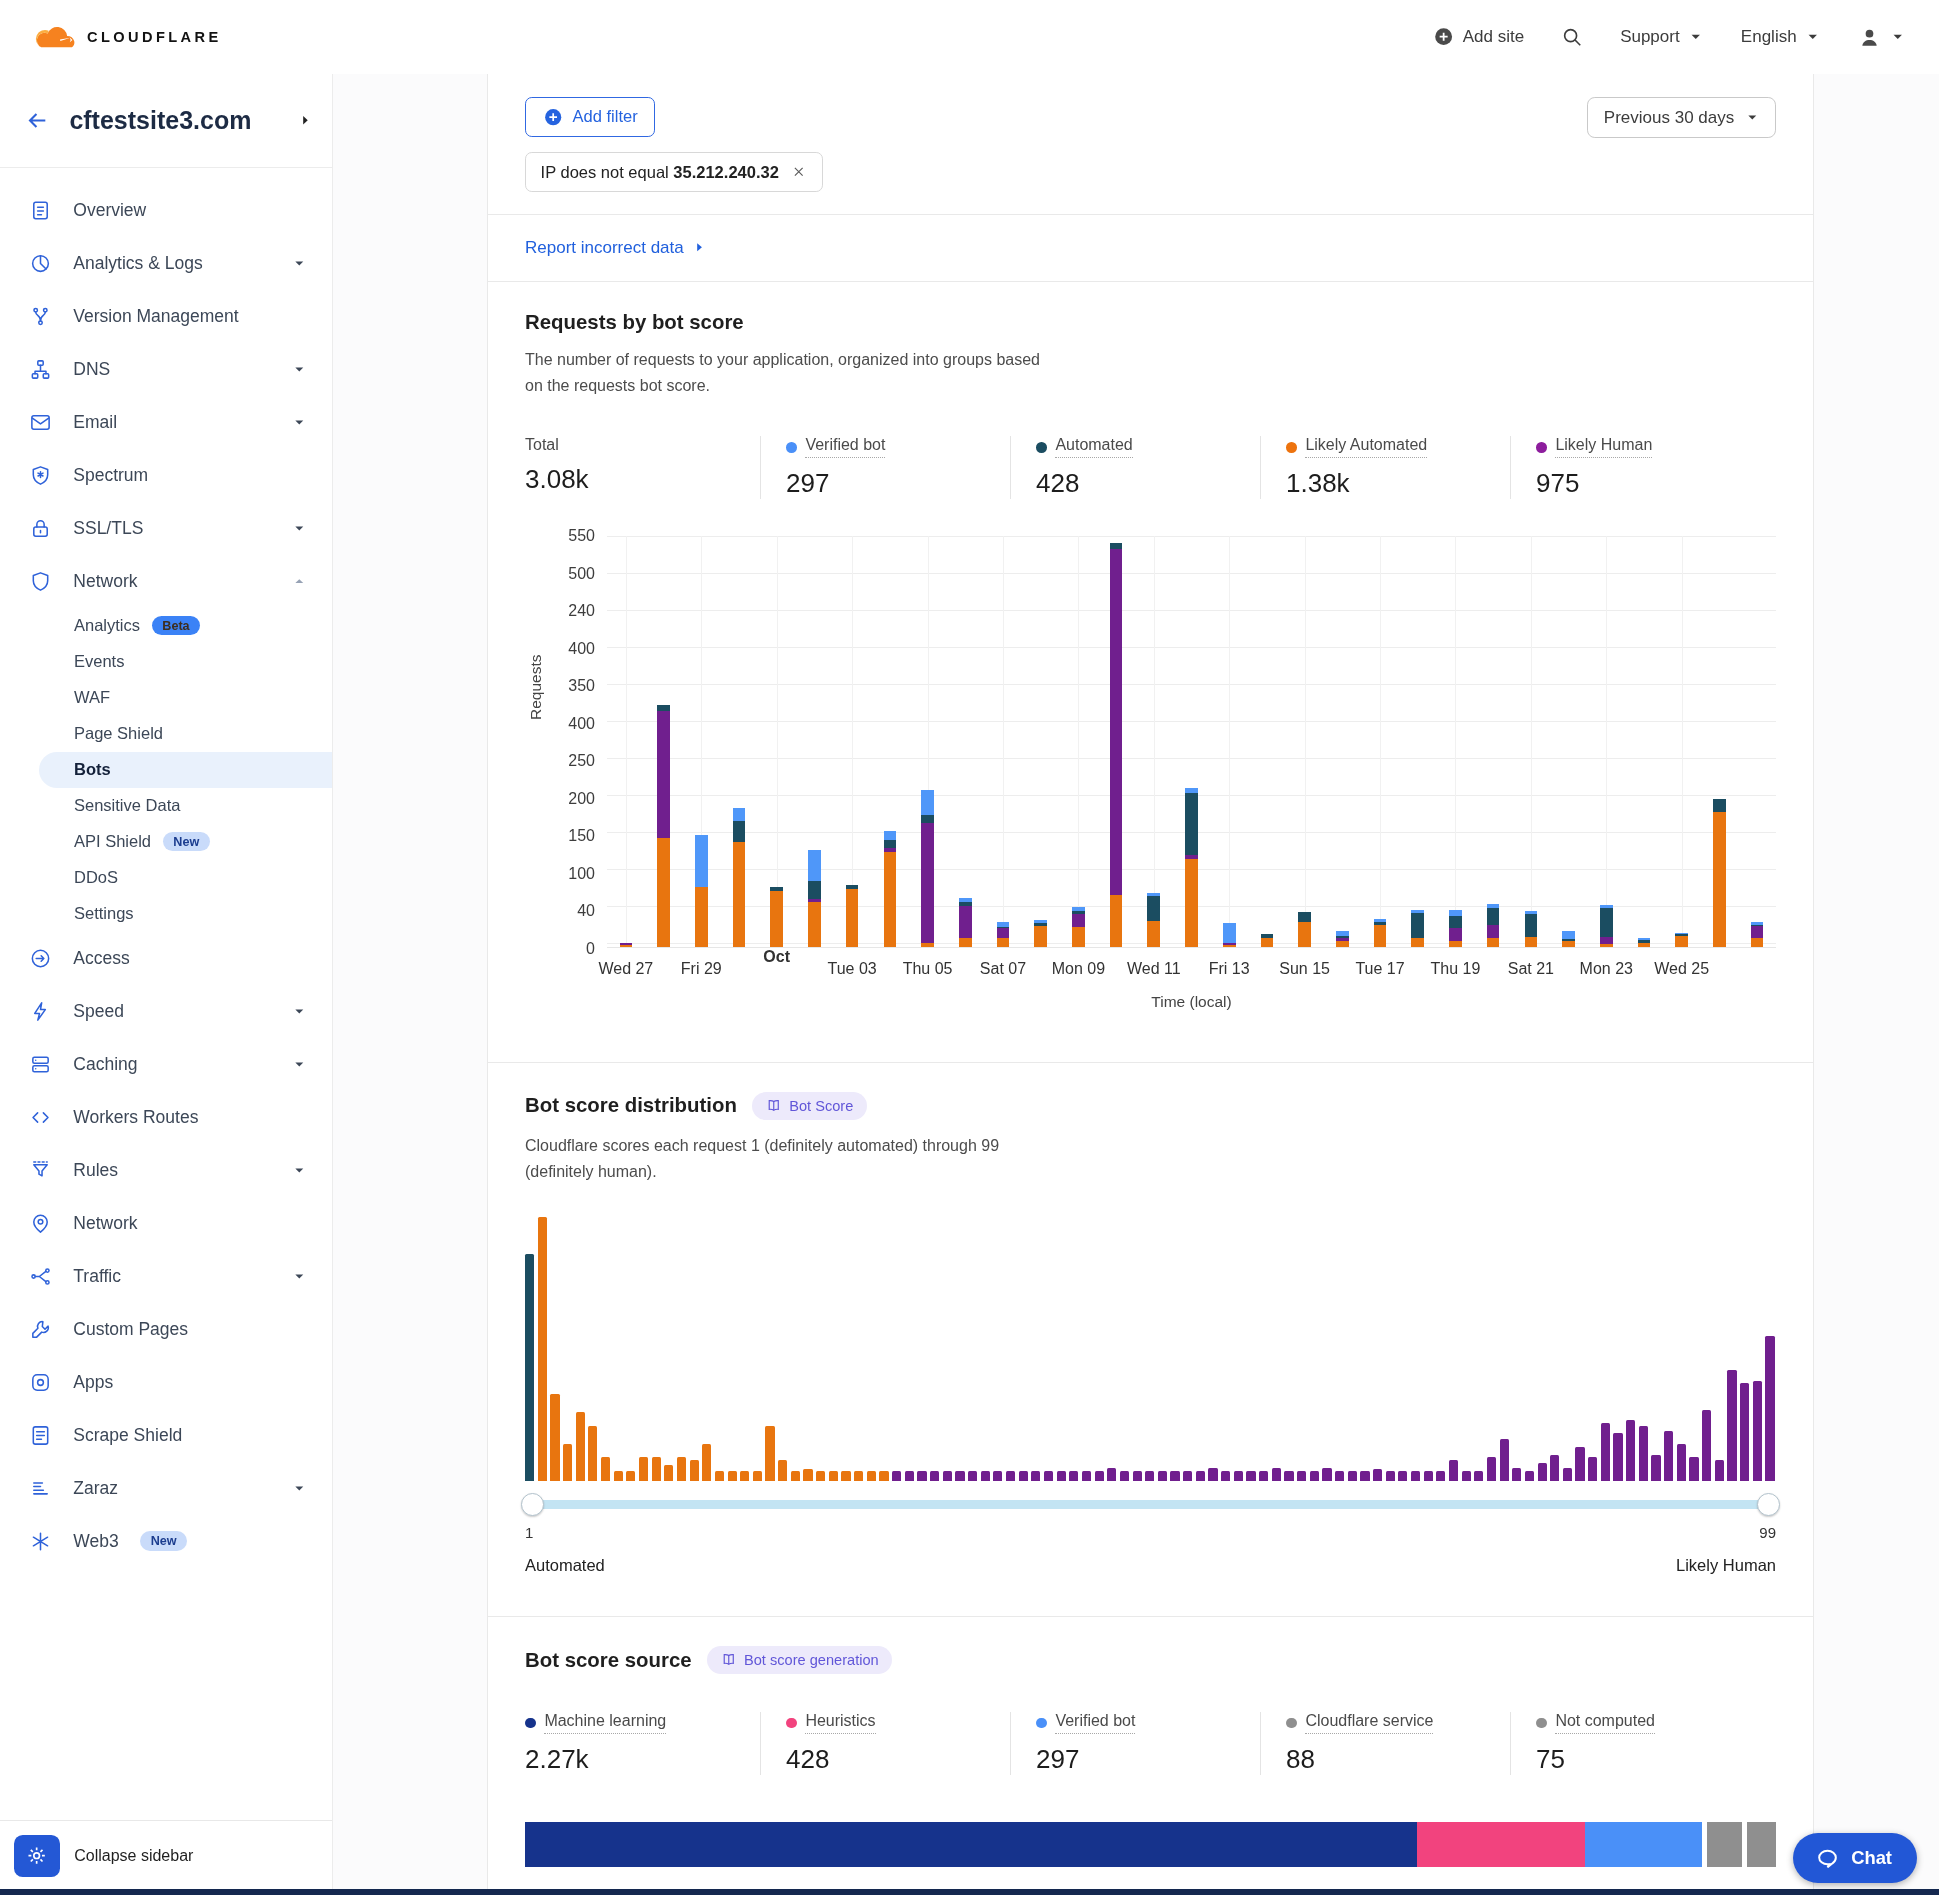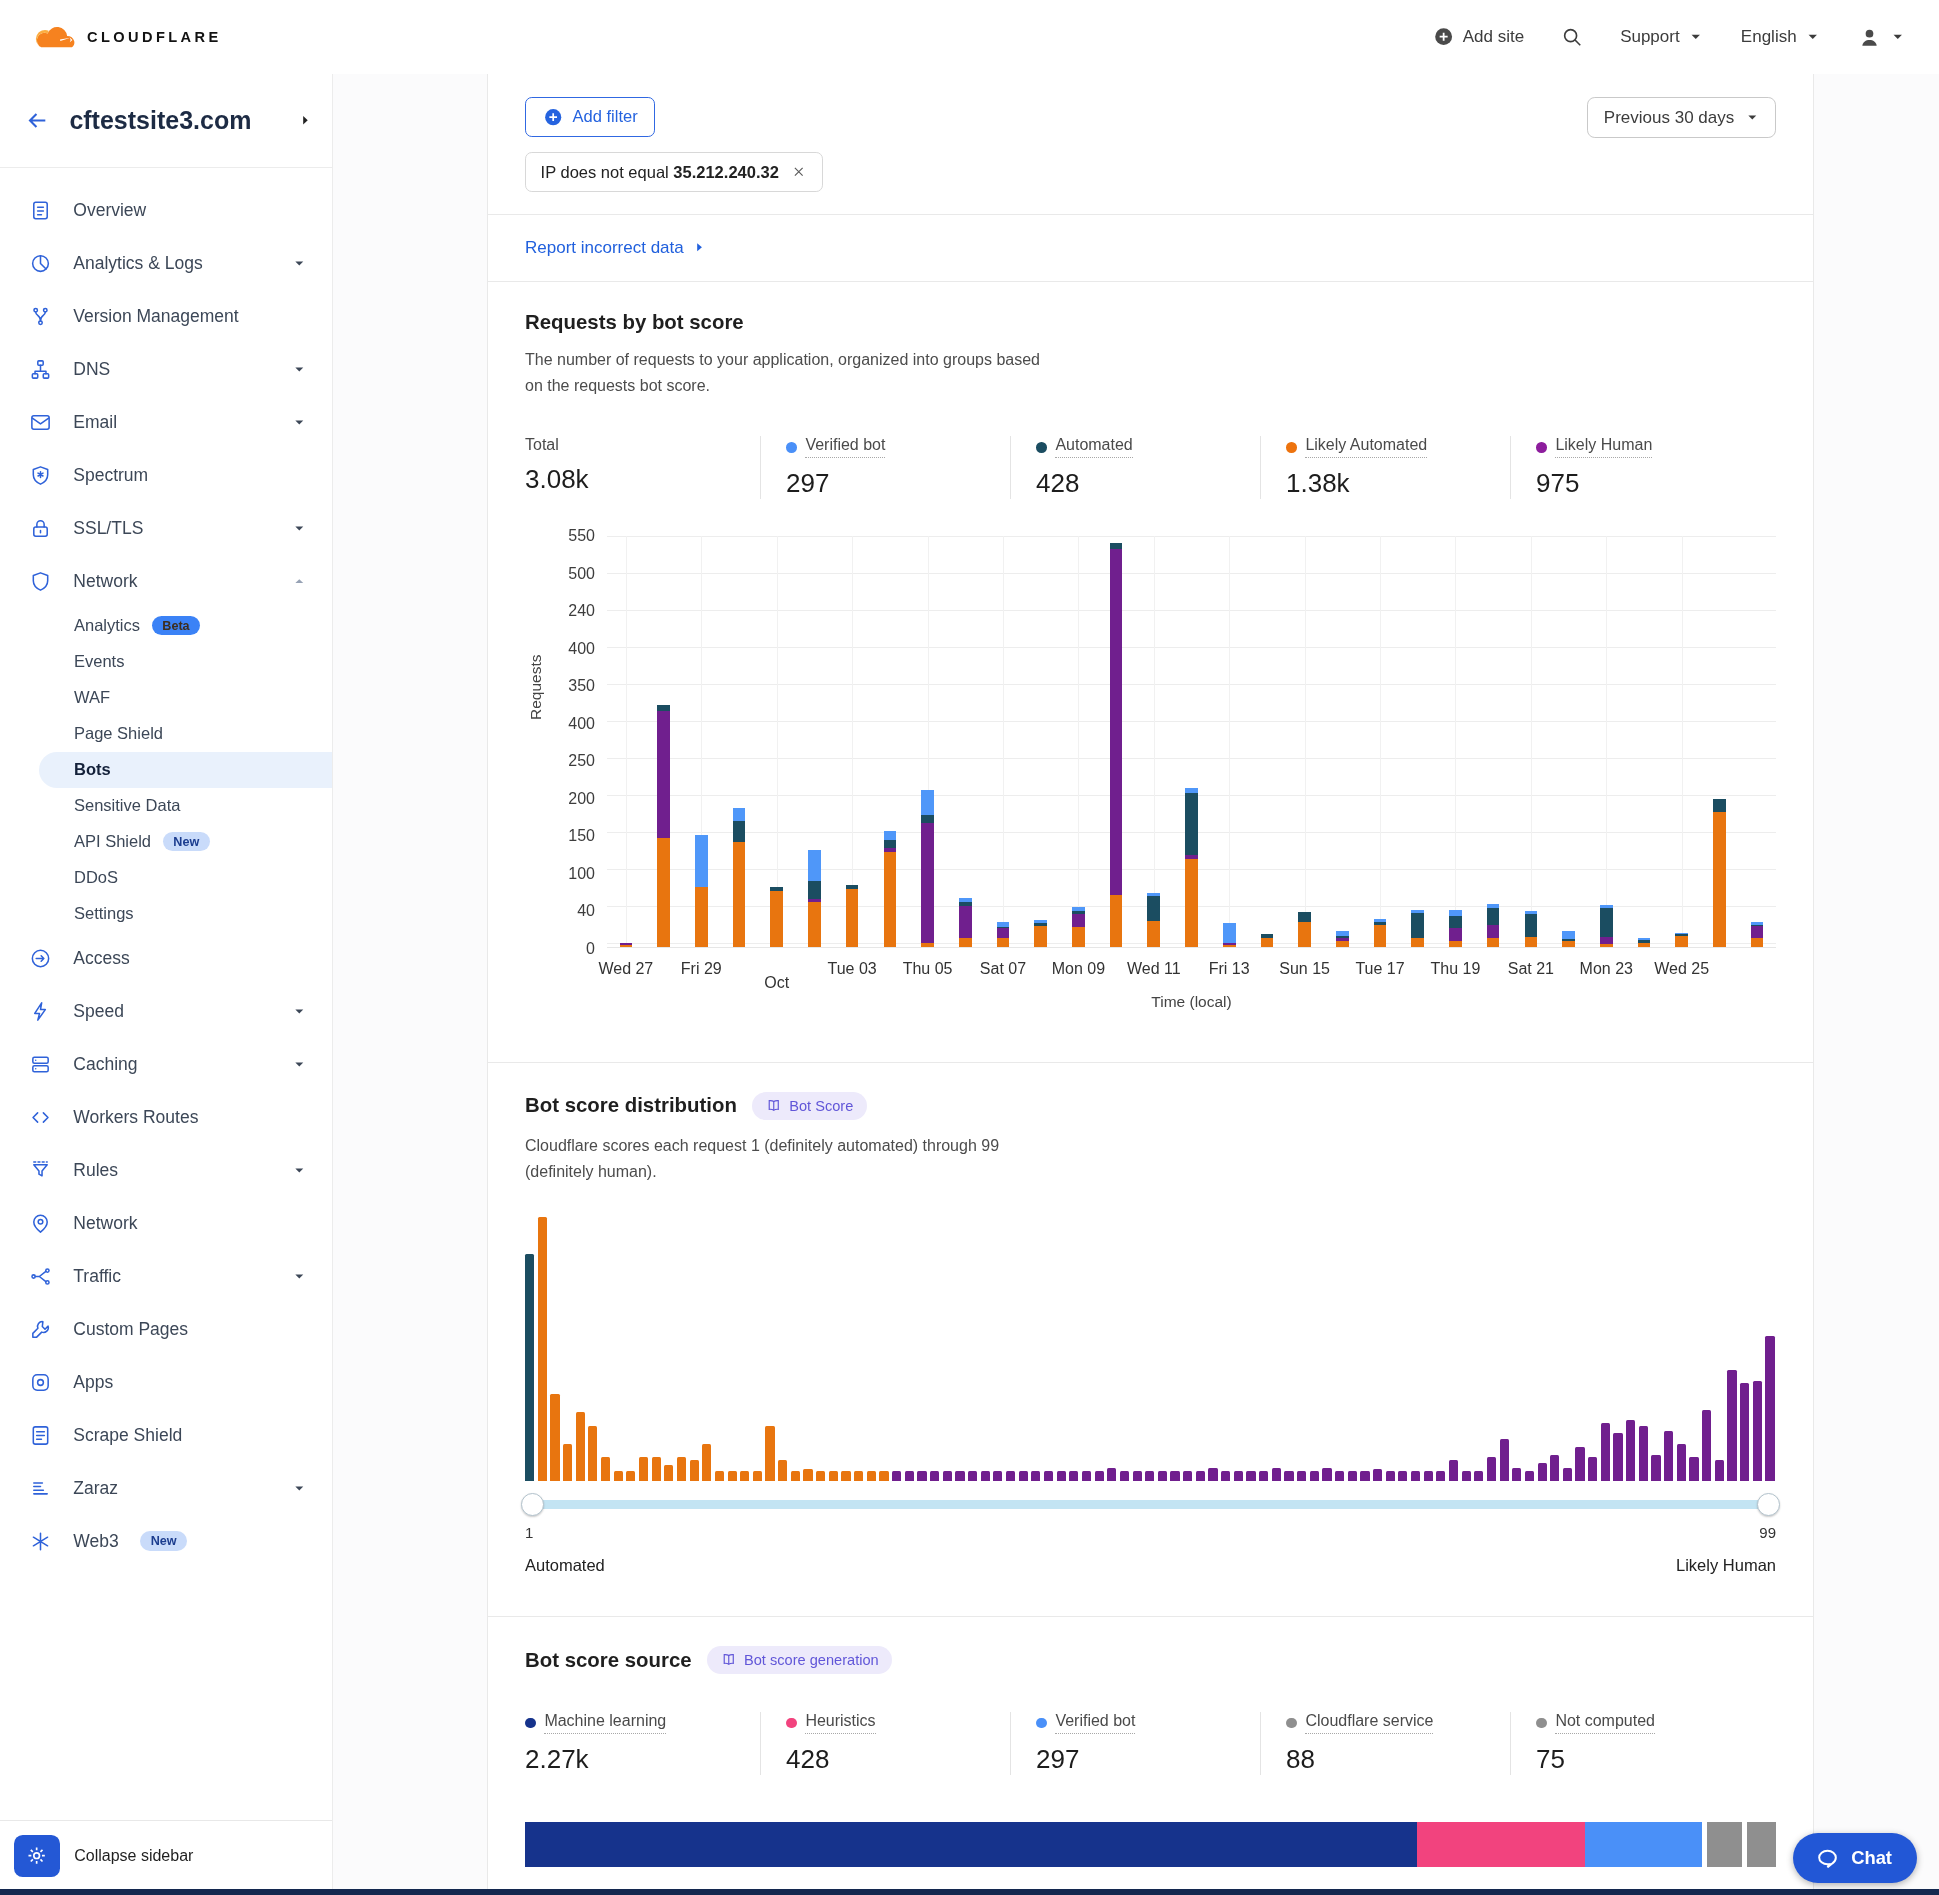--- a/index.html
+++ b/index.html
@@ -523,21 +523,21 @@
                 <span class="txt dotted">Likely Human</span>
               </span><div class="val">975</div></div>
           </div>
         <div class="chart-wrap" id="main-chart">
             <div class="plot">
               <div class="vgrid" style="left: calc(1.6129%);"></div>
               <div class="xlab" style="left: 1.6129%; top: 424px;">Wed 27</div>
               <div class="vgrid" style="left: calc(8.06452%);"></div>
               <div class="xlab" style="left: 8.06452%; top: 424px;">Fri 29</div>
               <div class="vgrid" style="left: calc(14.5161%);"></div>
-              <div class="xlab" style="left: 14.5161%; top: 438px;">Oct</div>
+              <div class="xlab" style="left: 14.5161%; top: 412px; font-weight: bold;">Oct</div>
               <div class="vgrid" style="left: calc(20.9677%);"></div>
               <div class="xlab" style="left: 20.9677%; top: 424px;">Tue 03</div>
               <div class="vgrid" style="left: calc(27.4194%);"></div>
               <div class="xlab" style="left: 27.4194%; top: 424px;">Thu 05</div>
               <div class="vgrid" style="left: calc(33.871%);"></div>
               <div class="xlab" style="left: 33.871%; top: 424px;">Sat 07</div>
               <div class="vgrid" style="left: calc(40.3226%);"></div>
               <div class="xlab" style="left: 40.3226%; top: 424px;">Mon 09</div>
               <div class="vgrid" style="left: calc(46.7742%);"></div>
               <div class="xlab" style="left: 46.7742%; top: 424px;">Wed 11</div>

